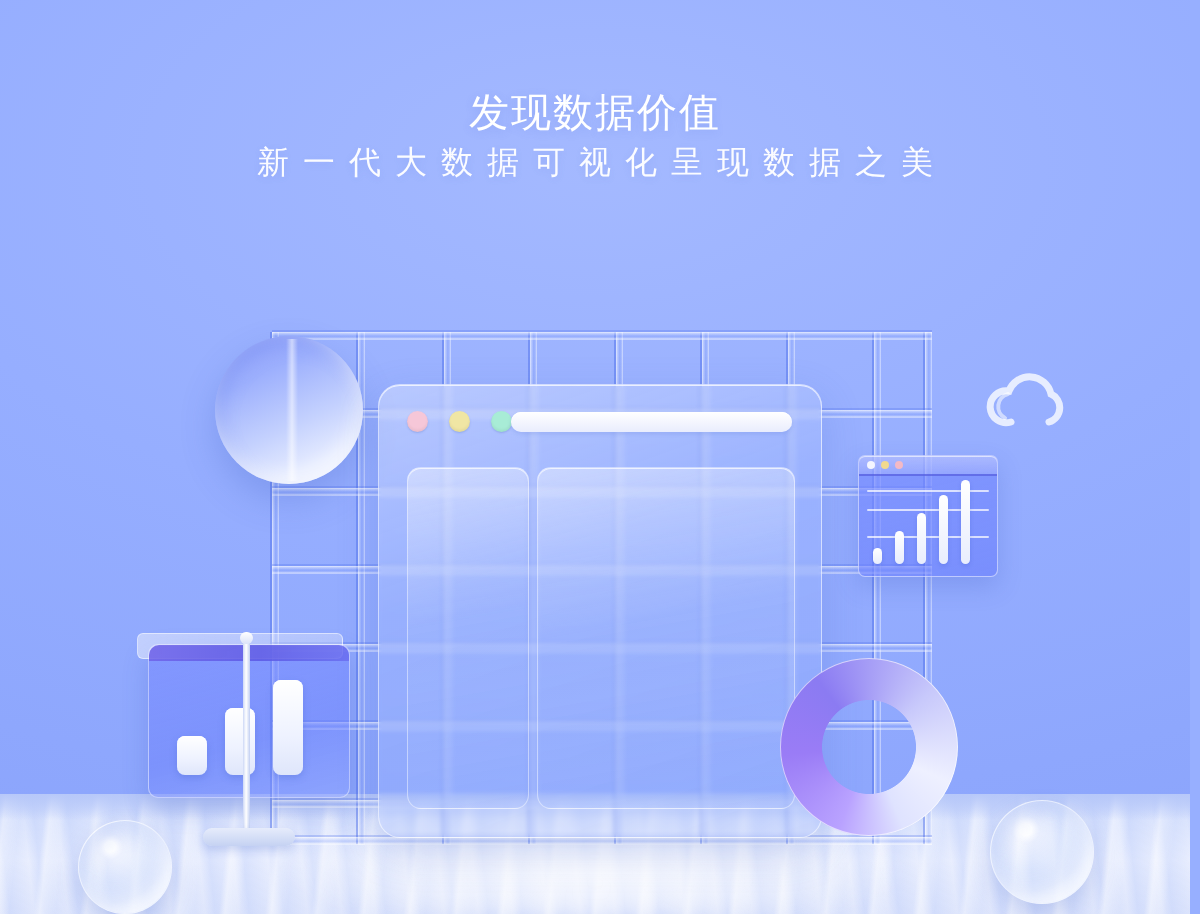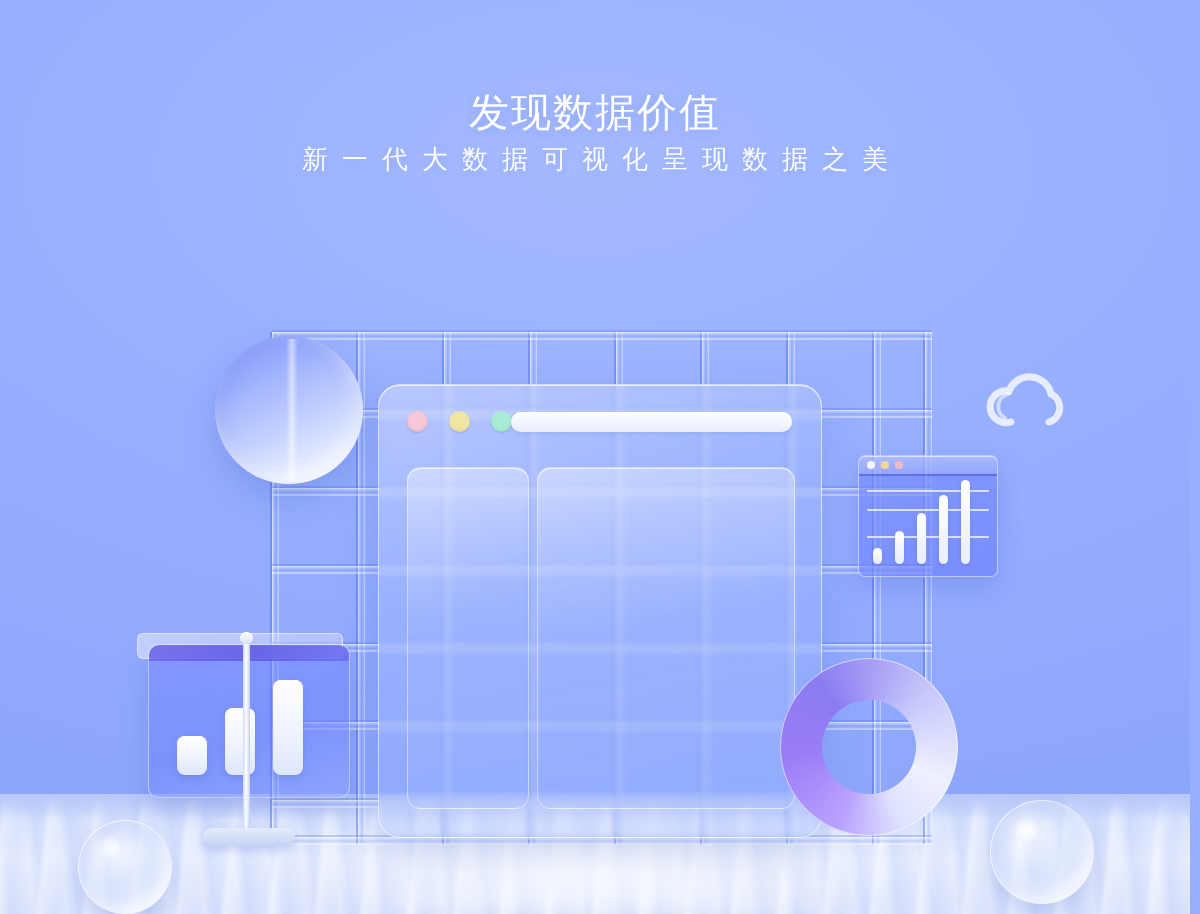--- a/index.html
+++ b/index.html
@@ -164,21 +164,21 @@
   .text-block{position:absolute;left:0;right:0;top:0;text-align:center;z-index:20;}
   .eyebrow{
     margin-top:92px;font-size:40px;line-height:1;color:#ffffff;font-weight:400;
     letter-spacing:2px;text-shadow:0 2px 10px rgba(70,100,200,.18);
   }
   .headline{
     margin-top:26px;font-size:98px;line-height:1.04;color:#ffffff;font-weight:700;
     letter-spacing:1px;text-shadow:0 6px 24px rgba(60,90,190,.22);
   }
   .tagline{
-    margin-top:14px;font-size:26px;line-height:1;color:#ffffff;font-weight:400;
+    margin-top:14px;font-size:32px;line-height:1;color:#ffffff;font-weight:400;
     letter-spacing:14px;text-indent:14px;opacity:.96;
     text-shadow:0 2px 10px rgba(70,100,200,.16);
   }
 </style>
 </head>
 <body>
 
 <div class="stage">
 
   <div class="floor"></div>

